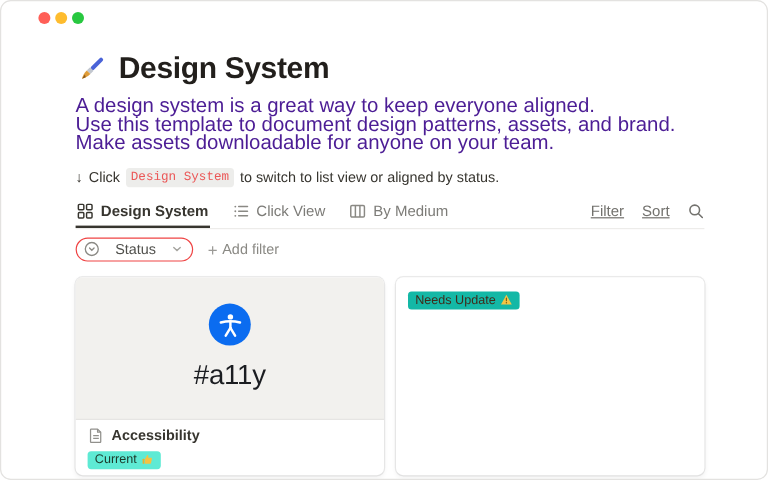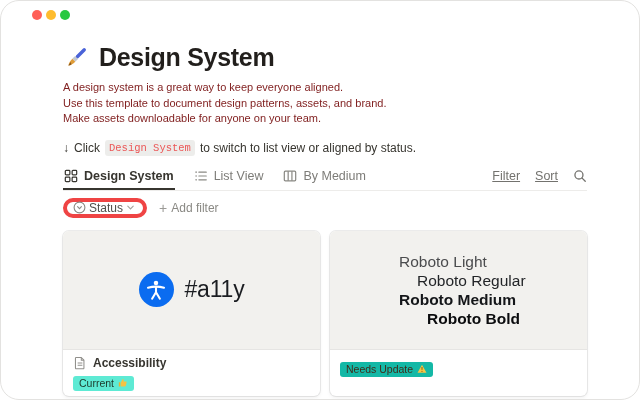--- a/index.html
+++ b/index.html
@@ -1,61 +1,61 @@
 <!DOCTYPE html>
 <html><head>
 <meta charset="utf-8">
 <style>
   * { box-sizing: border-box; margin: 0; padding: 0; }
   html,body { width:640px; height:400px; background:#fff; }
   body { font-family:"Liberation Sans", sans-serif; color:#37352F; }
   .window { position:relative; width:640px; height:400px; background:#fff;
-            border:1px solid #E3E2E0; border-radius:19px; overflow:hidden;padding-left:29px; }
+            border:1px solid #E3E2E0; border-radius:9px; overflow:hidden;padding-left:29px; }
   .traffic { position:absolute; top:9px; left:31px; display:flex; gap:4px; }
   .dot { width:10px; height:10px; border-radius:50%; }
   .dot-close { background:#FF5F57; }
   .dot-min { background:#FEBC2E; }
   .dot-zoom { background:#28C840; }
 
   .content { position:absolute; top:0; left:62px; width:524px; }
 
   .title-row { margin-top:42px; display:flex; align-items:center; gap:9px; }
   .title-row svg { width:27px; height:27px; flex:none; }
   h1 { font-size:25px; font-weight:700; letter-spacing:-0.3px; color:#221f1c; }
 
-  .desc { margin-top:8px; font-size:11px; line-height:15.5px; color:#7f1d1d; }
+  .desc { margin-top:8px; font-size:17px; line-height:15.5px; color:#4c1d95; }
 
   .hint { margin-top:13px; font-size:12px; color:#37352F; display:flex; align-items:center; gap:5px; }
   .code { font-family:"Liberation Mono", monospace; font-size:10.5px; color:#EB5757;
           background:rgba(135,131,120,0.15); padding:2px 4px; border-radius:3px; }
 
   .tabbar { margin-top:8px; display:flex; align-items:flex-end; justify-content:space-between;
             border-bottom:1px solid #EDECEA; height:27px; }
   .tabs { display:flex; gap:18px; }
   .tab { display:flex; align-items:center; gap:6px; font-size:12.5px; color:#7d7c78;
          padding:0 1px 7px 1px; cursor:pointer; }
   .tab svg { width:14px; height:14px; }
   .tab.active { color:#37352F; font-weight:700; border-bottom:2px solid #37352F; padding-bottom:5px; }
   .view-controls { display:flex; align-items:center; gap:15px; padding-bottom:7px; }
   .view-controls .vc { font-size:12.5px; color:#73726e; cursor:pointer;text-decoration:underline; }
   .view-controls svg { width:14px; height:14px; display:block; }
 
   .filter-row { margin-top:7px; display:flex; align-items:center; gap:12px; }
-  .chip { display:inline-flex; align-items:center; gap:3px; border:4px solid #ef4444;
+  .chip { display:inline-flex; align-items:center; gap:13px; border:1px solid #ef4444;
           border-radius:20px; padding:2px 8px 2px 6px; height:20px; font-size:12px; color:#50504c; }
   .chip svg { display:block; }
   .add-filter { display:inline-flex; align-items:center; gap:4px; font-size:12px; color:#8a8984; }
   .add-filter .plus { font-size:14px; line-height:1; color:#9b9a96; }
 
   .cards { margin-top:13px; display:flex; gap:10px; }
   .card { width:257px; height:165px; border-radius:6px; background:#fff; overflow:hidden;
           box-shadow:0 0 0 1px rgba(15,15,15,0.08), 0 2px 4px rgba(15,15,15,0.06); cursor:pointer; }
   .cover { height:119px; background:#F2F1EE; border-bottom:1px solid rgba(55,53,47,0.06); position:relative; }
 
-  .a11y-cover { display:flex; align-items:center; justify-content:center; gap:11px; }
+  .a11y-cover { display:flex; align-items:center; justify-content:center; gap:11px;flex-direction:column; }
   .a11y-circle { width:35px; height:35px; border-radius:50%; background:#0B6CF0;
                  display:flex; align-items:center; justify-content:center; }
   .a11y-circle svg { width:26px; height:26px; }
   .a11y-tag { font-size:23px; font-weight:500; color:#1b1d21; letter-spacing:-0.2px; }
 
   .type-cover { padding-top:21px; }
   .type-line { font-size:15.5px; line-height:19px; white-space:nowrap; }
   .t-light   { margin-left:69px; font-weight:300; color:#4b4c4e; }
   .t-regular { margin-left:87px; font-weight:400; color:#232528; }
   .t-medium  { margin-left:69px; font-weight:700; color:#141619; }
@@ -121,21 +121,21 @@
         </div>
         <div class="tab">
           <svg viewBox="0 0 16 16" fill="none" stroke="#8a8984" stroke-width="1.4" stroke-linecap="round">
             <circle cx="2.4" cy="3.6" r="0.9" fill="#8a8984" stroke="none"></circle>
             <circle cx="2.4" cy="8" r="0.9" fill="#8a8984" stroke="none"></circle>
             <circle cx="2.4" cy="12.4" r="0.9" fill="#8a8984" stroke="none"></circle>
             <path d="M5.6 3.6 H14"></path>
               <path d="M5.6 8 H14"></path>
               <path d="M5.6 12.4 H14"></path>
           </svg>
-          <span>List View</span>
+          <span>Click View</span>
         </div>
         <div class="tab">
           <svg viewBox="0 0 16 16" fill="none" stroke="#8a8984" stroke-width="1.4">
             <rect x="1.5" y="2.5" width="13" height="11" rx="1.2"></rect>
             <path d="M5.9 2.5 V13.5"></path>
               <path d="M10.2 2.5 V13.5"></path>
           </svg>
           <span>By Medium</span>
         </div>
       </div>
@@ -195,26 +195,20 @@
             <span>Current</span>
             <svg viewBox="0 0 12 12">
               <rect x="1" y="5.2" width="1.8" height="5" rx="0.4" fill="#E8B130"></rect>
               <path d="M3.4 10.2 V5.4 L5.5 1.6 c0.3 -0.55 1.2 -0.35 1.2 0.3 V4.2 h2.6 c0.7 0 1.2 0.65 1 1.3 l-0.9 3.8 c-0.15 0.55 -0.6 0.9 -1.15 0.9 z" fill="#F5C242"></path>
             </svg>
           </div>
         </div>
       </div>
 
       <div class="card">
-        <div class="cover type-cover">
-          <div class="type-line t-light">Roboto Light</div>
-          <div class="type-line t-regular">Roboto Regular</div>
-          <div class="type-line t-medium">Roboto Medium</div>
-          <div class="type-line t-bold">Roboto Bold</div>
-        </div>
         <div class="card-footer">
           <div class="badge badge-yellow">
             <span>Needs Update</span>
             <svg viewBox="0 0 12 12">
               <path d="M6 0.8 L11.4 10.4 H0.6 Z" fill="#F6C544"></path>
               <rect x="5.45" y="3.6" width="1.1" height="3.6" rx="0.5" fill="#7a5b12"></rect>
               <circle cx="6" cy="8.8" r="0.7" fill="#7a5b12"></circle>
             </svg>
           </div>
         </div>

